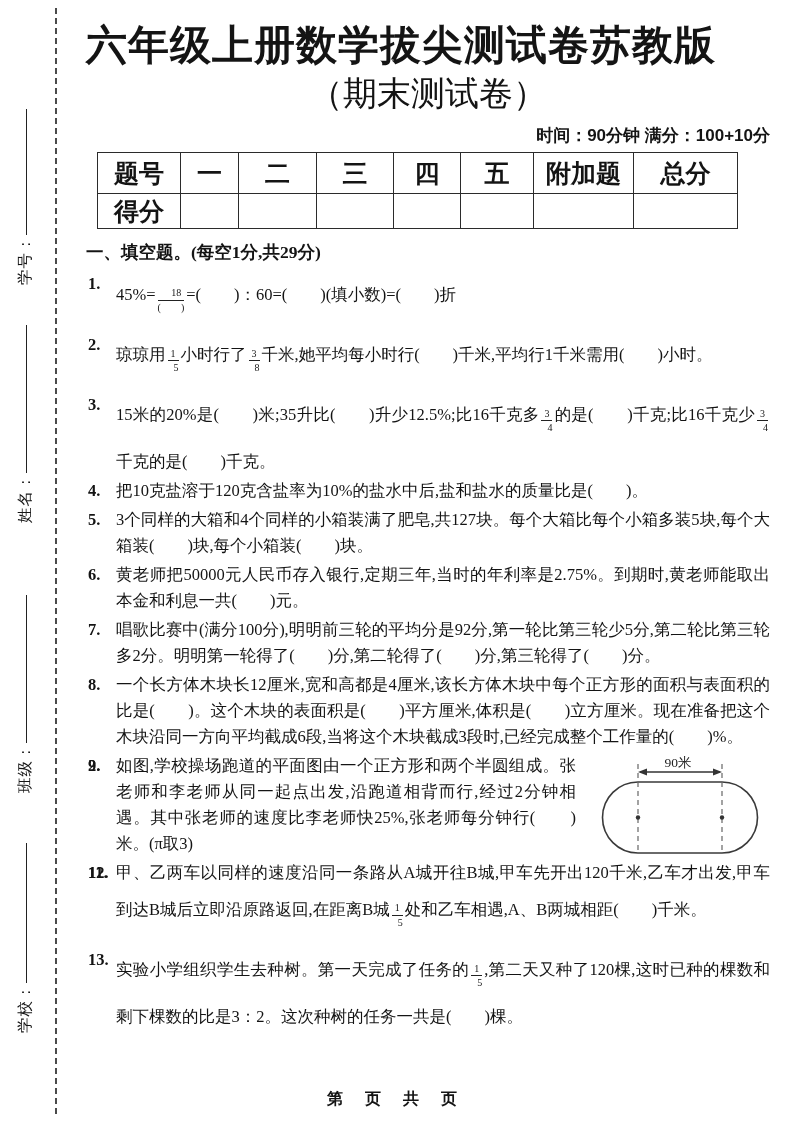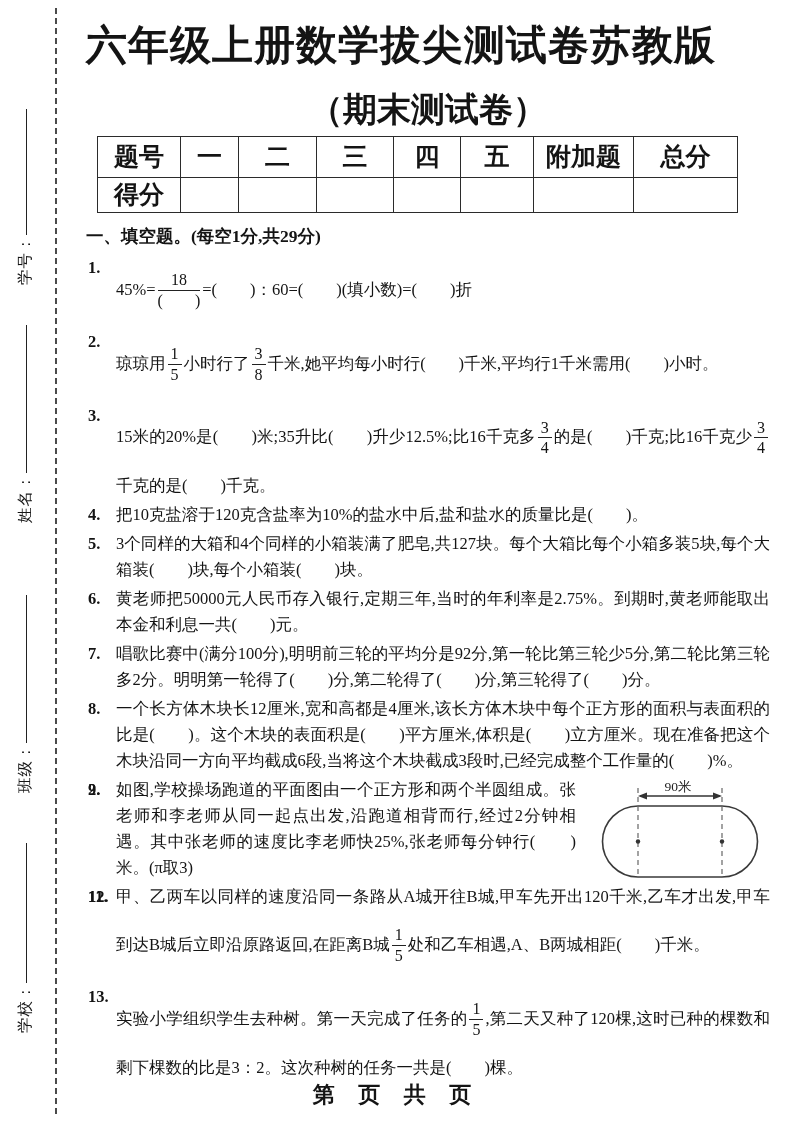--- a/index.html
+++ b/index.html
@@ -13,42 +13,42 @@
   .vfield .vblank{display:inline-block;border-bottom:1.7px solid #222;height:2px;vertical-align:3px;}
   .f1{top:285px}.f1 .vblank{width:126px}
   .f2{top:523px}.f2 .vblank{width:148px}
   .f3{top:793px}.f3 .vblank{width:148px}
   .f4{top:1033px}.f4 .vblank{width:140px}
 
   
   .content{position:absolute;left:86px;top:0;width:684px;}
   h1.title{margin:22px 0 0;font-family:"Liberation Sans","DejaVu Sans",sans-serif;
            font-weight:bold;font-size:41px;line-height:1.15;text-align:left;white-space:nowrap;letter-spacing:1px;}
-  h2.subtitle{margin:20px 0 0;font-family:"Liberation Sans","DejaVu Sans",sans-serif;
-           font-weight:bold;font-size:34px;line-height:1.2;text-align:center;}
+  h2.subtitle{margin:4px 0 0;font-family:"Liberation Sans","DejaVu Sans",sans-serif;
+           font-weight:normal;font-size:34px;line-height:1.2;text-align:center;}
   .meta{margin-top:12px;text-align:right;font-family:"Liberation Sans","DejaVu Sans",sans-serif;
         font-weight:bold;font-size:17px;line-height:1.2;}
 
   table.score-table{border-collapse:collapse;table-layout:fixed;margin:6px 0 0 11px;}
   table.score-table td{border:1.7px solid #2b2b2b;text-align:center;vertical-align:middle;
         font-weight:bold;font-size:25px;height:40px;padding:0;}
   table.score-table tr.score-row td{height:34px;}
 
   .section-heading{margin-top:11px;font-weight:bold;font-size:17.5px;}
 
   #questions{margin-top:7px;font-size:16.5px;}
   .q{position:relative;padding-left:30px;margin-bottom:3px;line-height:26px;text-align:justify;}
   .qnum{position:absolute;left:2px;top:0;font-weight:bold;}
-  .frac{display:inline-block;vertical-align:-11px;text-align:center;font-size:16px;line-height:1.12;margin:16px 2px;}
+  .frac{display:inline-block;vertical-align:-11px;text-align:right;font-size:10px;line-height:1.12;margin:16px 2px;}
   .frac .fn{display:block;border-bottom:1.3px solid #222;padding:0 3px 1px;}
   .frac .fd{display:block;padding-top:1px;}
   svg.fig{float:right;margin:2px 0 2px 12px;}
 
   .footer{position:absolute;left:0;right:0;bottom:12px;text-align:center;font-weight:bold;
-          font-size:22px;letter-spacing:9px;}
+          font-size:16px;letter-spacing:9px;}
 </style>
 </head>
 <body>
 
 <div class="page">
 
   <div>
     <div class="dashed-line"></div>
     <div class="vfield f1">
       <span>学号：</span><span class="vblank"></span>
@@ -60,20 +60,21 @@
       <span>班级：</span><span class="vblank"></span>
     </div>
     <div class="vfield f4">
       <span>学校：</span><span class="vblank"></span>
     </div>
   </div>
 
   <div class="content">
     <h1 class="title">六年级上册数学拔尖测试卷苏教版</h1>
     <h2 class="subtitle">（期末测试卷）</h2>
+    <div class="meta">时间：90分钟  满分：100+10分</div>
 
     <table class="score-table">
       <colgroup id="score-cols">
           <col style="width: 83px;">
           <col style="width: 58px;">
           <col style="width: 78px;">
           <col style="width: 77px;">
           <col style="width: 67px;">
           <col style="width: 73px;">
           <col style="width: 100px;">

